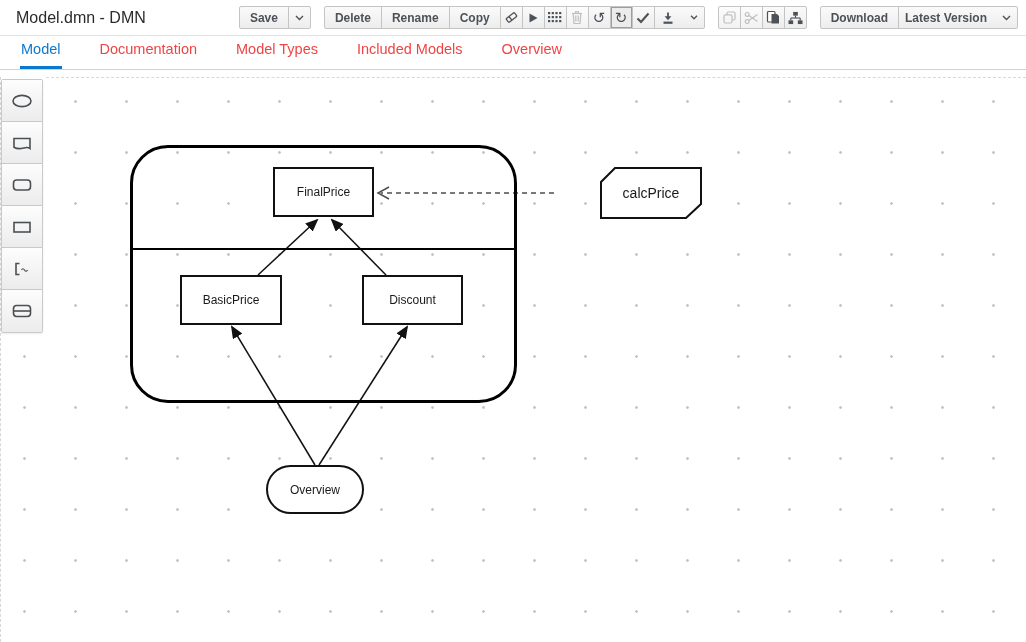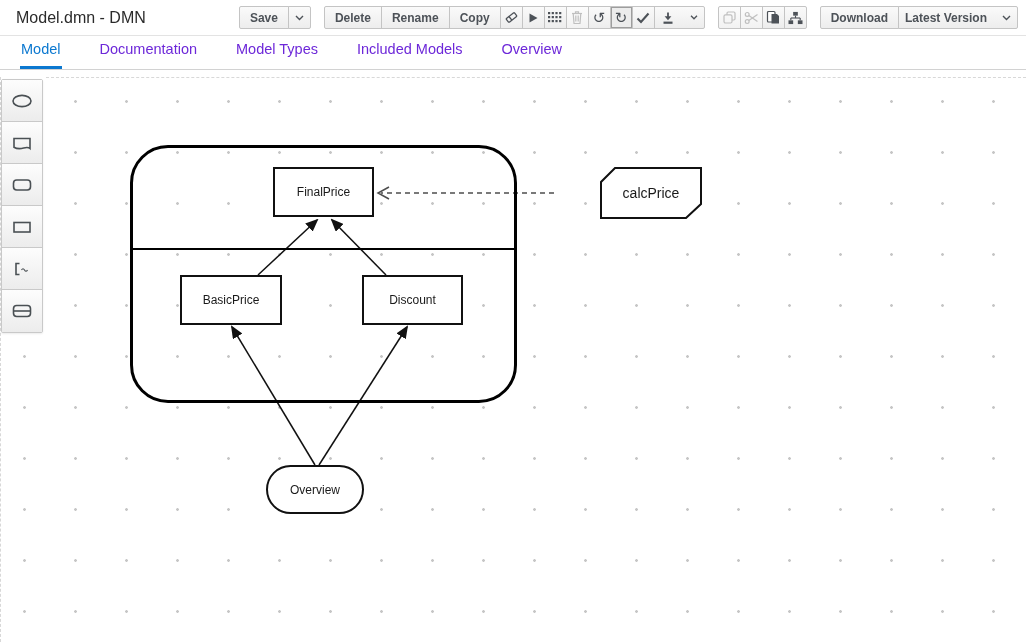--- a/index.html
+++ b/index.html
@@ -25,21 +25,21 @@
   .btn.wico { padding:0 6px; gap:15px; }
   .btn.disabled { color:#bfbfbf; background:linear-gradient(#fcfcfc,#f2f2f2); }
   .btn.focused { background:#ececec; box-shadow:inset 0 0 0 1px #9d9d9d; }
   .glyph { font-size:14px; line-height:1; font-weight:normal; }
   .caret-svg, .ico-svg { display:block; }
 
   
   .tabbar { position:absolute; top:36px; left:0; right:0; height:34px;
     background:#fff; border-bottom:1px solid #d2d2d2; display:flex;
     align-items:flex-end; padding-left:20px; gap:37px; }
-  .tab { font-size:14.5px; color:#6d28d9; padding:8px 1px 9px;
+  .tab { font-size:14.5px; color:#ef4444; padding:8px 1px 9px;
     cursor:pointer; border-bottom:3px solid transparent; }
   .tab.active { color:#0b78d0; border-bottom-color:#0b78d0; }
 
   
   .canvas { position:absolute; top:70px; left:0; right:0; bottom:0;
     background:#fff;
     background-image:radial-gradient(circle, #c6c6c6 1.1px, rgba(0,0,0,0) 1.6px);
     background-size:51px 51px; background-position:-1px 6px; }
   .dash-top { position:absolute; top:7px; left:46px; right:0; height:0;
     border-top:1px dashed #d8d8d8; }

